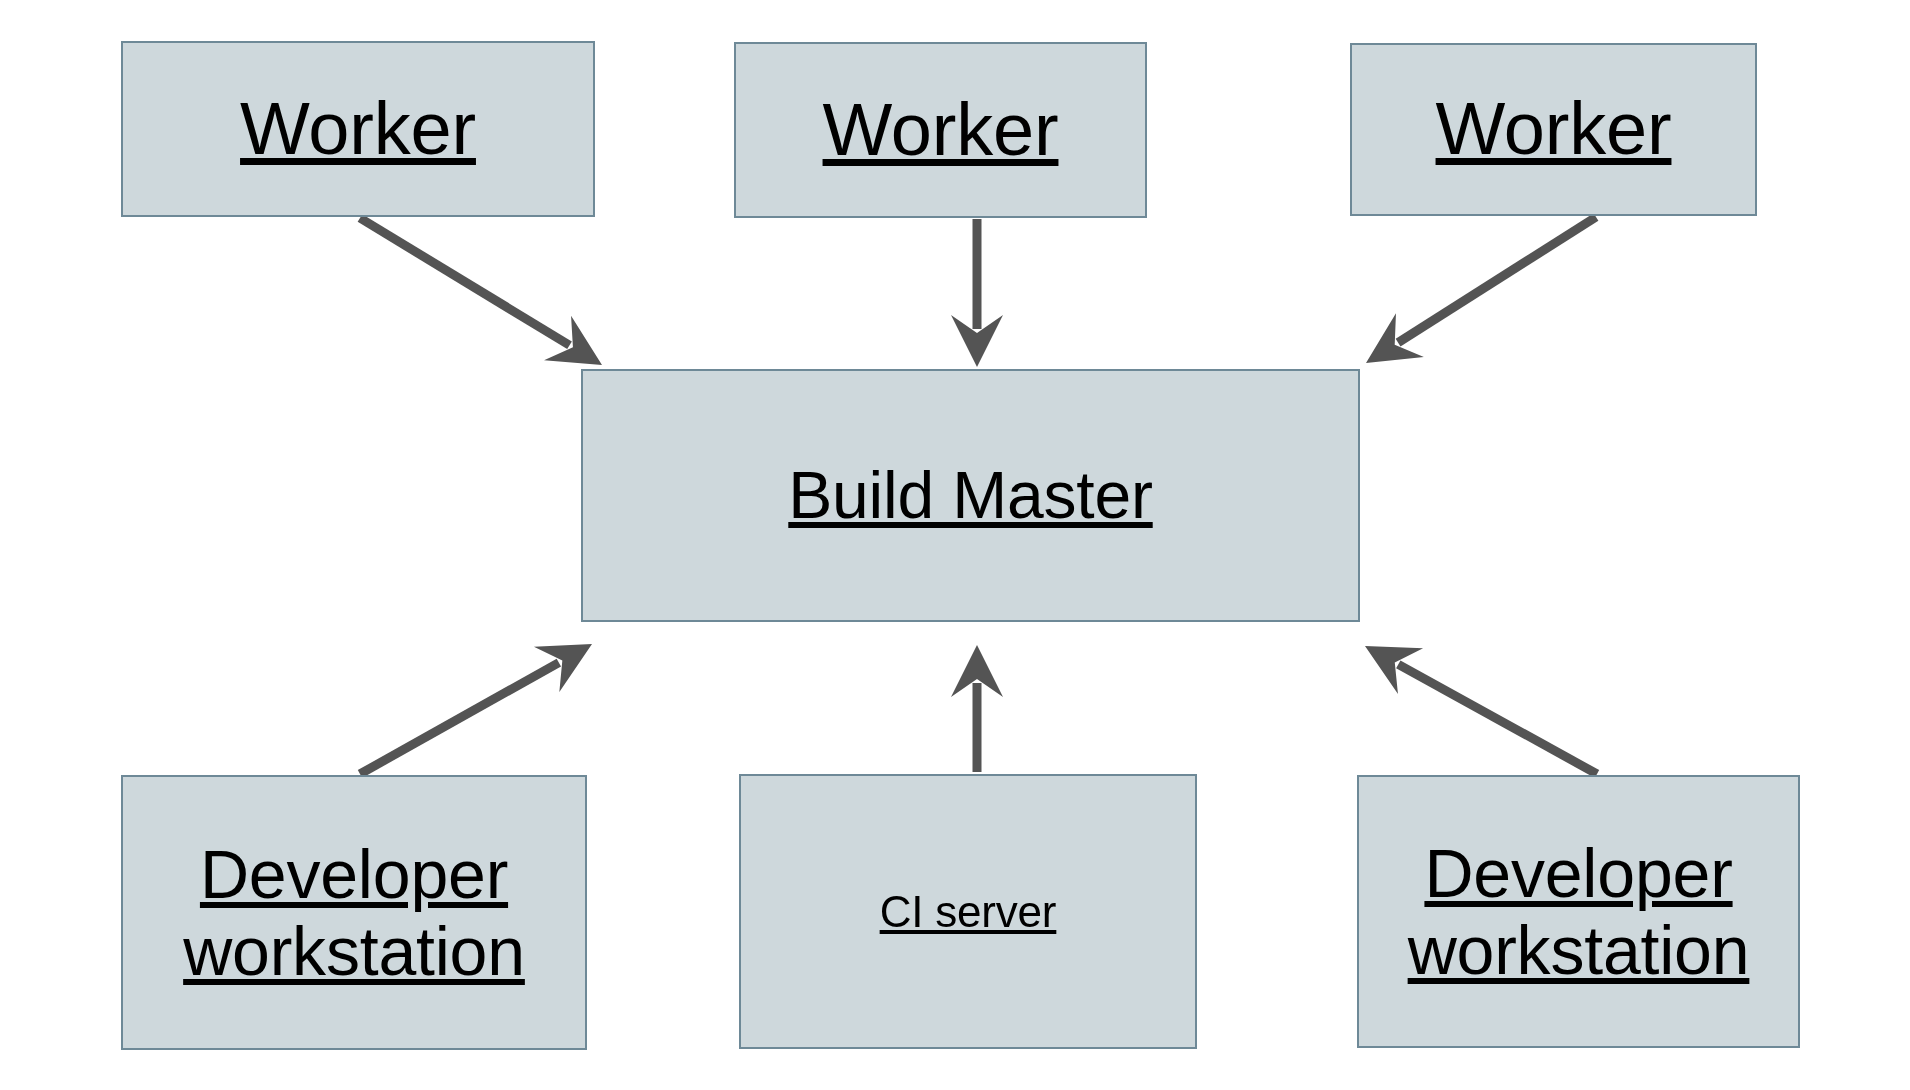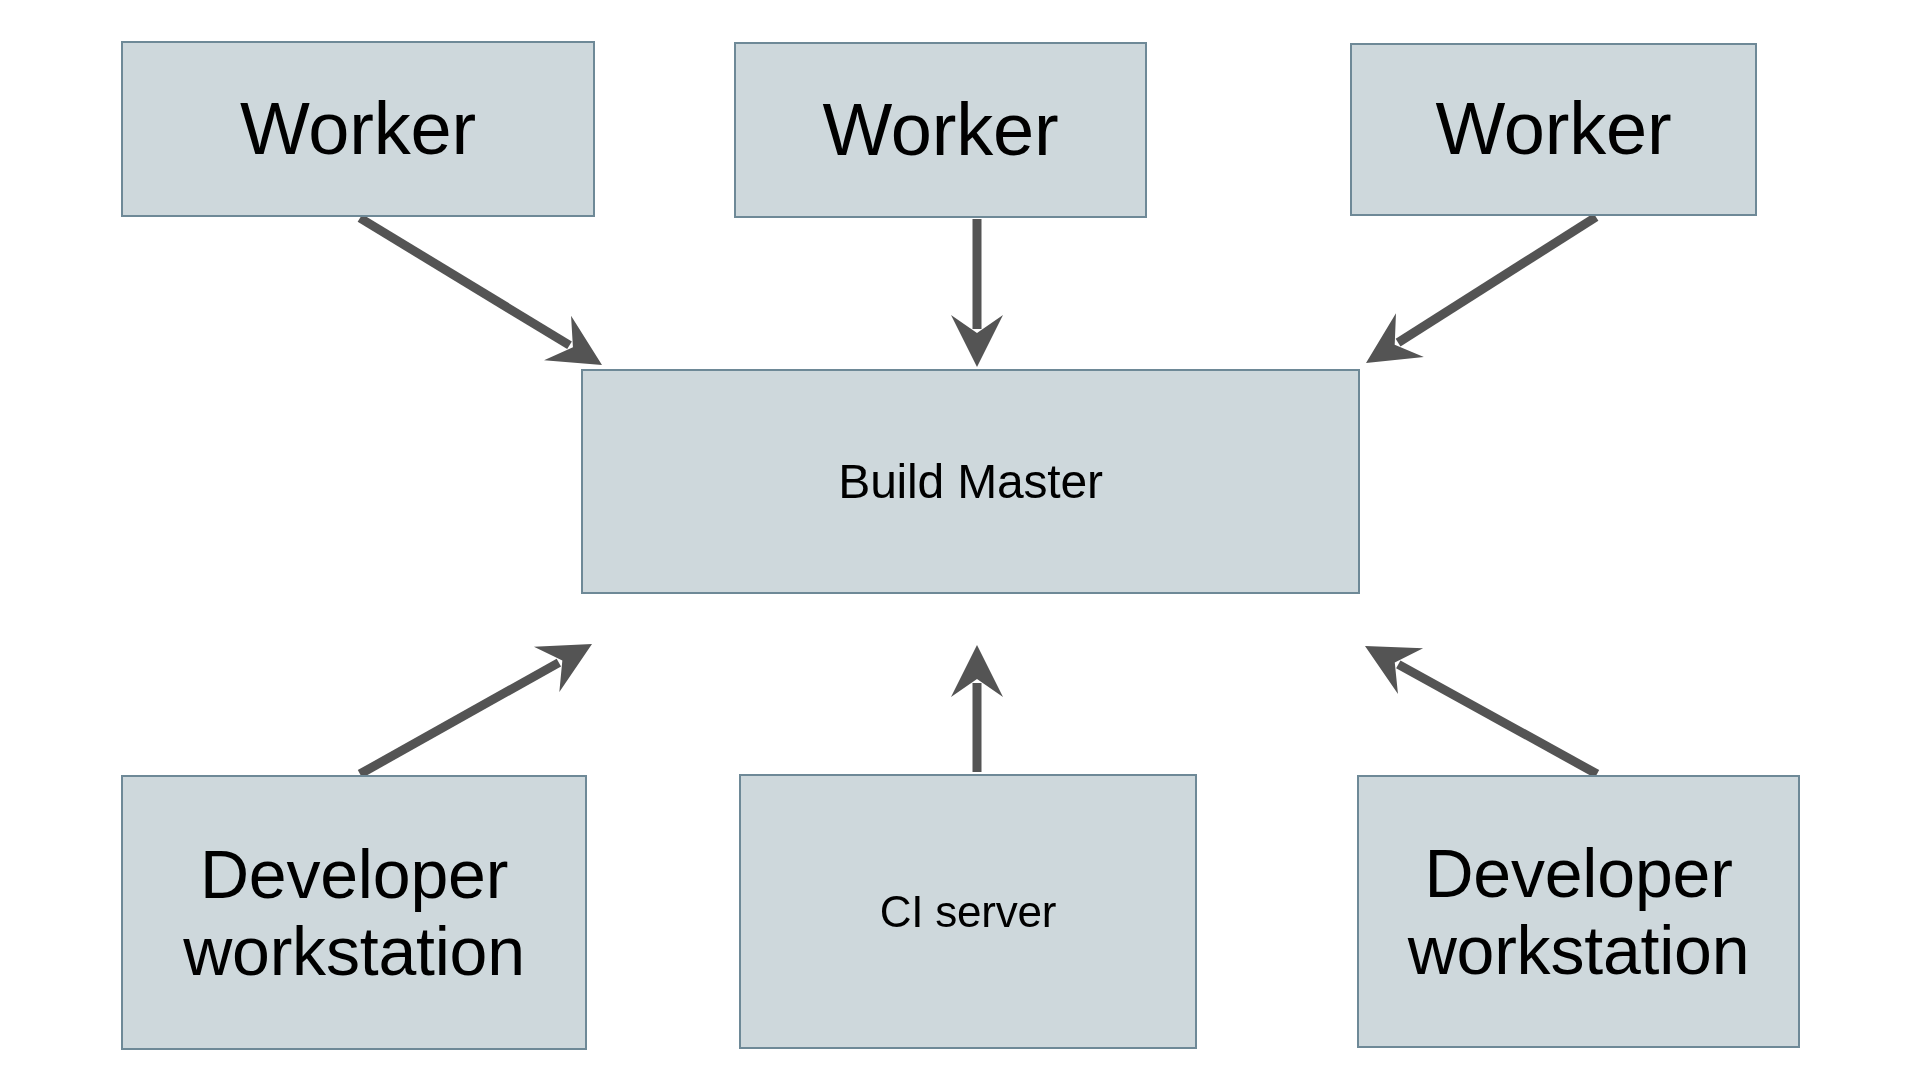--- a/index.html
+++ b/index.html
@@ -22,20 +22,21 @@
     border: 2px solid #6e8997;
     display: flex;
     align-items: center;
     justify-content: center;
     text-align: center;
     color: #000000;
     line-height: 1.12;
     font-weight: 400;
     letter-spacing: -0.2px;
     z-index: 2;
+    text-decoration: underline;
   }
   .node-label {
     display: block;
     white-space: pre-line;
     padding: 0 10px;
   }
   #edges {
     position: absolute;
     left: 0;
     top: 0;
@@ -77,21 +78,21 @@
   </div>
 
   <div class="node" style="left: 734px; top: 42px; width: 413px; height: 176px; background: rgb(206, 216, 220); border-color: rgb(110, 137, 151); color: rgb(0, 0, 0); font-size: 74px;">
     <span class="node-label">Worker</span>
   </div>
 
   <div class="node" style="left: 1350px; top: 43px; width: 407px; height: 173px; background: rgb(206, 216, 220); border-color: rgb(110, 137, 151); color: rgb(0, 0, 0); font-size: 74px;">
     <span class="node-label">Worker</span>
   </div>
 
-  <div class="node" style="left: 581px; top: 369px; width: 779px; height: 225px; background: rgb(206, 216, 220); border-color: rgb(110, 137, 151); color: rgb(0, 0, 0); font-size: 48px;">
+  <div class="node" style="left: 581px; top: 369px; width: 779px; height: 253px; background: rgb(206, 216, 220); border-color: rgb(110, 137, 151); color: rgb(0, 0, 0); font-size: 66px;">
     <span class="node-label">Build Master</span>
   </div>
 
   <div class="node" style="left: 121px; top: 775px; width: 466px; height: 275px; background: rgb(206, 216, 220); border-color: rgb(110, 137, 151); color: rgb(0, 0, 0); font-size: 68px;">
     <span class="node-label">Developer
 workstation</span>
   </div>
 
   <div class="node" style="left: 739px; top: 774px; width: 458px; height: 275px; background: rgb(206, 216, 220); border-color: rgb(110, 137, 151); color: rgb(0, 0, 0); font-size: 44px;">
     <span class="node-label">CI server</span>

